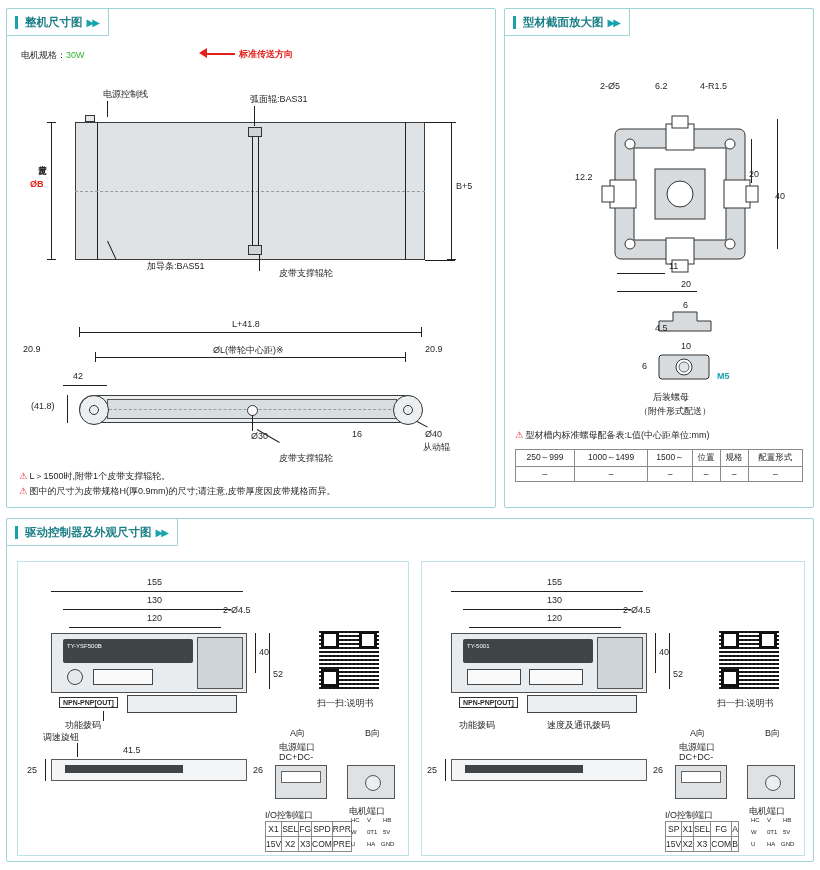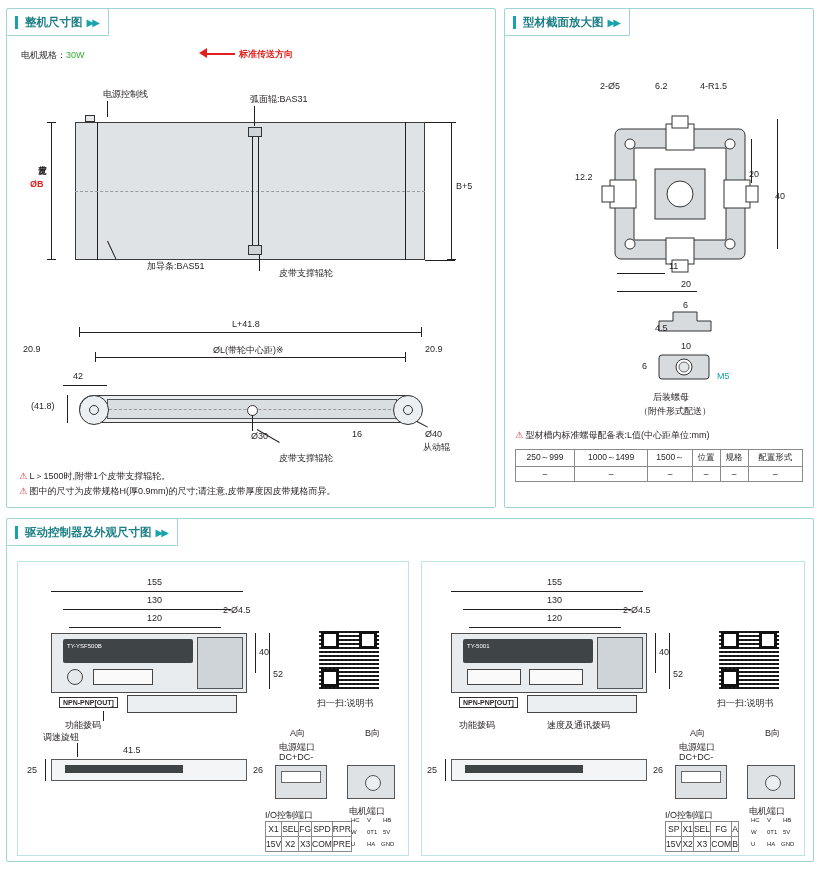--- a/index.html
+++ b/index.html
@@ -198,21 +198,21 @@
   <div class="lbl" style="left:178px;top:291px;">6</div>
   <div class="lbl" style="left:127px;top:314px;margin-left:23px;">4.5</div>
 
   <svg width="60" height="34" style="position:absolute;left:150px;top:342px;">
     <rect x="4" y="4" width="50" height="24" rx="3" fill="#d7dbdd" stroke="#333"></rect>
     <circle cx="29" cy="16" r="8" fill="#fff" stroke="#333"></circle>
     <circle cx="29" cy="16" r="5" fill="#e3e6e8" stroke="#666"></circle>
   </svg>
   <div class="lbl" style="left:176px;top:332px;">10</div>
   <div class="lbl" style="left:137px;top:352px;">6</div>
-  <div class="lbl" style="left:212px;top:362px;color:#18a2ad;font-weight:normal;">M5</div>
+  <div class="lbl" style="left:212px;top:362px;color:#18a2ad;font-weight:bold;">M5</div>
 
   <div class="lbl" style="left:148px;top:382px;">后装螺母</div>
   <div class="lbl" style="left:134px;top:396px;">（附件形式配送）</div>
 
   <div class="note" style="left:10px;top:420px;text-align:center;">
     <span class="warn">⚠</span>
     <span>型材槽内标准螺母配备表:L值(中心距单位:mm)</span>
   </div>
 
   <table class="spec" style="left:10px;top:440px;width:288px;">

